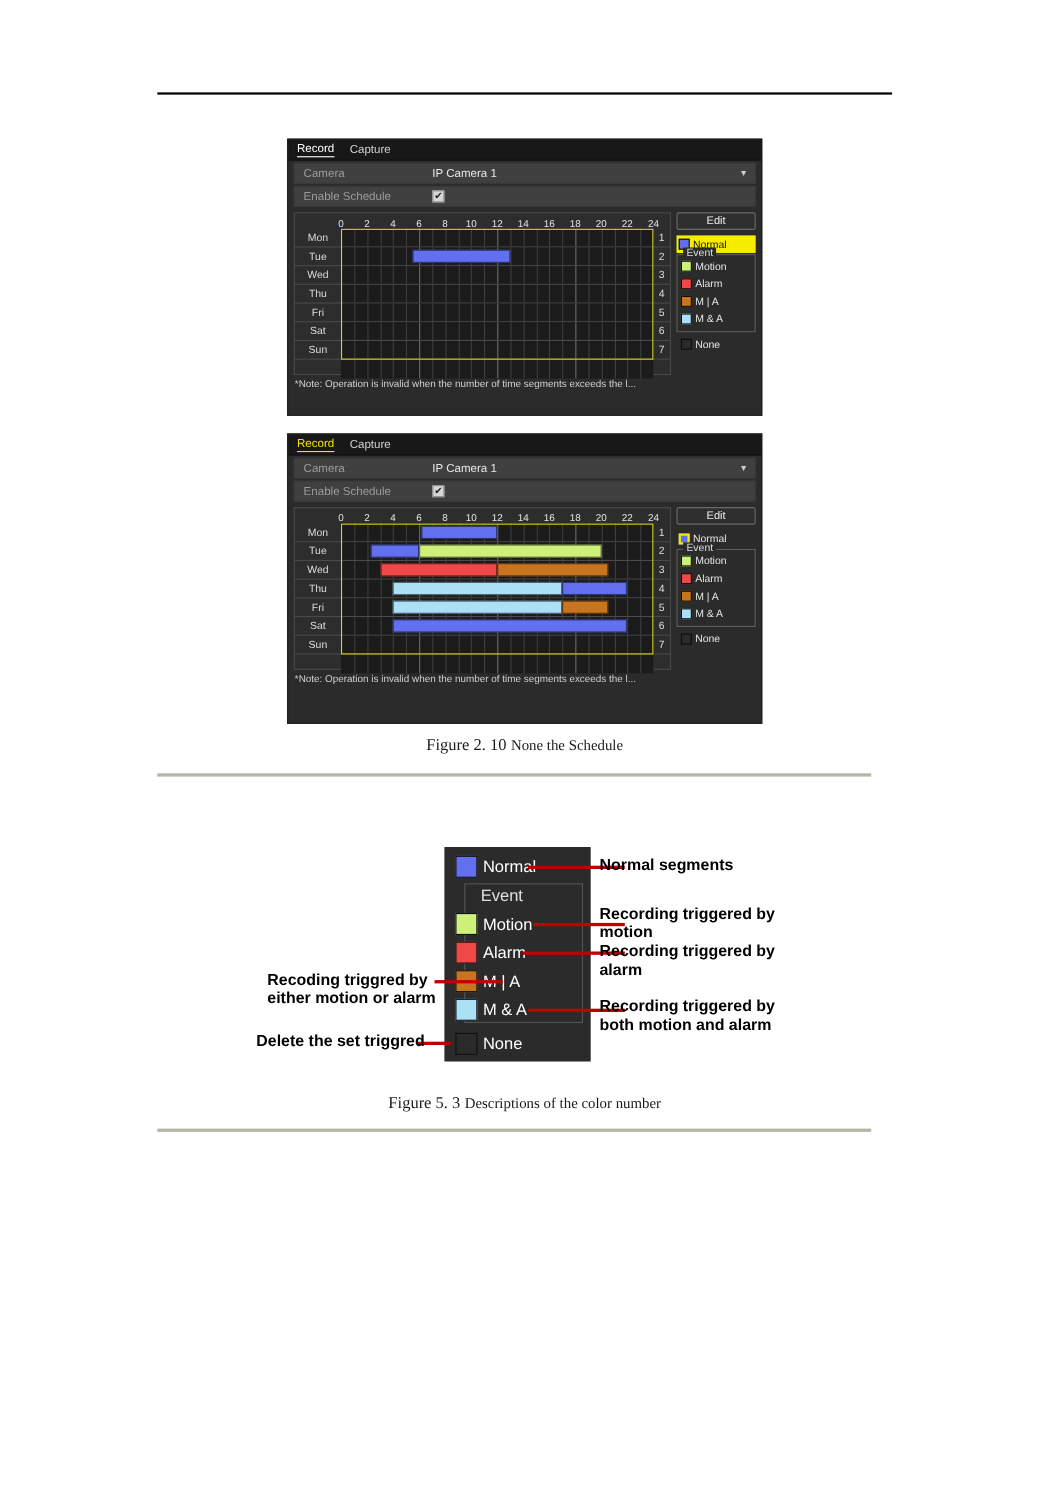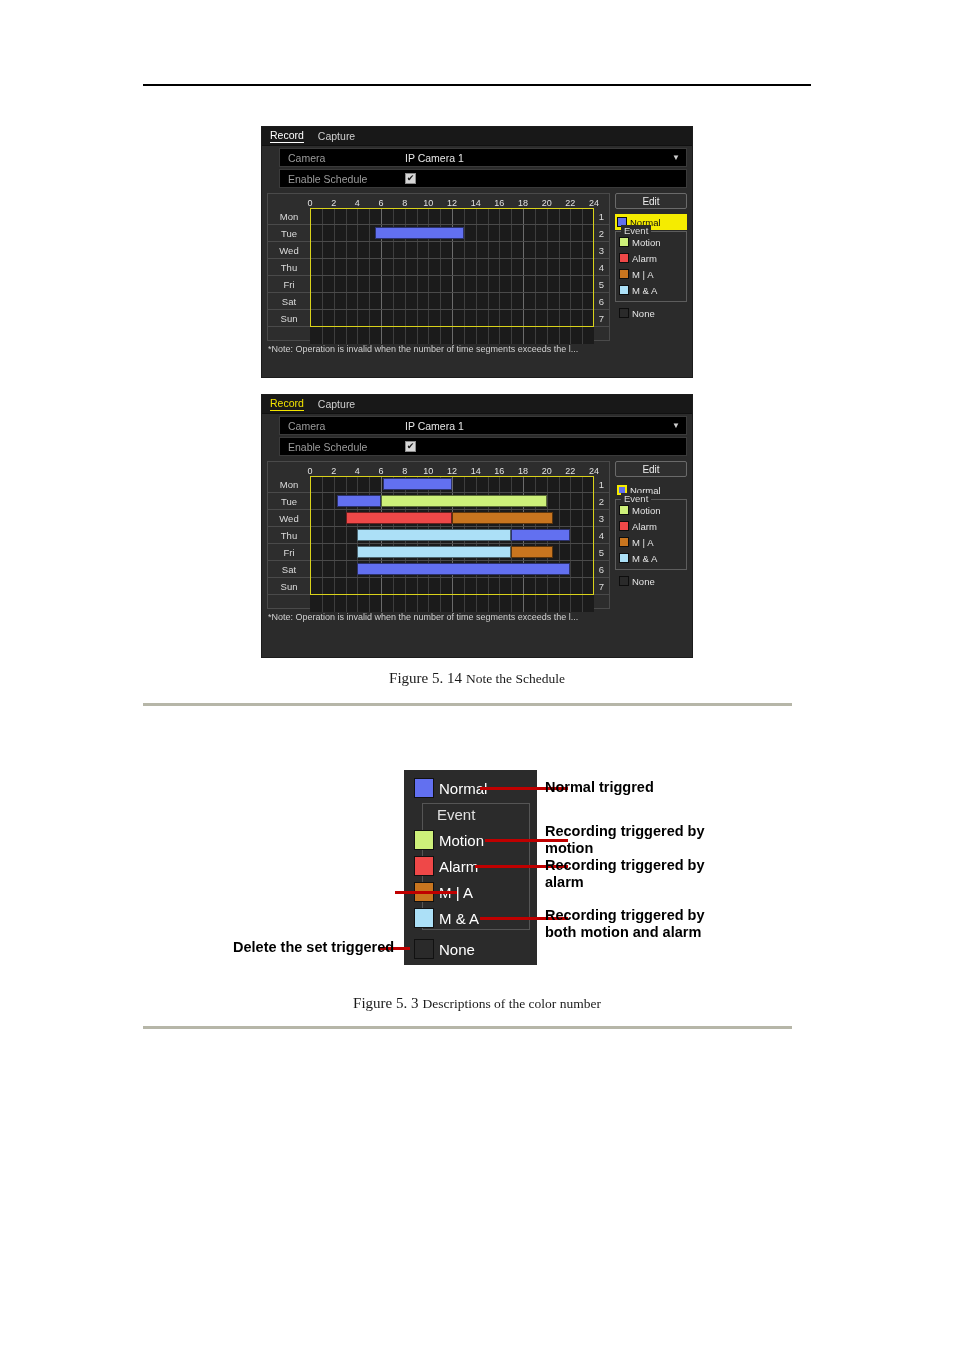--- a/index.html
+++ b/index.html
@@ -46,22 +46,22 @@
   }
   .tab{
     font-size:10.5px; line-height:12px; padding-bottom:1px;
     color:#cfcfcf; white-space:nowrap;
   }
   .tab.active-white{ color:#ffffff; border-bottom:1.5px solid #ffffff; }
   .tab.active-yellow{ color:#f2e400; border-bottom:1.5px solid #f2e400; }
 
   .formrow{
     display:flex; align-items:center;
-    height:19px; margin:2px 5px 0 17px;
-    background:#000000;
+    height:19px; margin:2px 5px 0 5px;
+    background:#404040;
     border:1px solid #3a3a3a;
   }
   .formlabel{
     width:125px; padding-left:8px;
     font-size:10.5px; color:#9c9c9c; white-space:nowrap;
   }
   .formvalue{
     flex:1; font-size:10.5px; color:#e6e6e6; white-space:nowrap;
     display:flex; align-items:center; justify-content:space-between;
     padding-right:6px;
@@ -842,22 +842,22 @@
           <span class="sw nonesw" style="background: rgb(42, 42, 42);"></span>
           <span class="legtext">None</span>
         </div>
       </div>
   </div>
 
   <div class="note">*Note: Operation is invalid when the number of time segments exceeds the l...</div>
 </div>
 
 <div class="caption" style="top:669px;">
-  <span class="big">Figure 5. 14</span>
-  <span class="small">Note the Schedule</span>
+  <span class="big">Figure 2. 10</span>
+  <span class="small">None the Schedule</span>
 </div>
 <div class="hr-thick" style="left:143px; top:703px; width:649px;"></div>
 
 <div class="diagram">
   <div class="dpanel" id="dpanel">
     <div class="deventbox"></div>
     <div class="deventcap">Event</div>
   <div class="drow" style="position: absolute; left: 0px; right: 0px; top: 5px;">
         <span class="dsw" style="background: rgb(98, 112, 240);"></span>
         <span class="dtext">Normal</span>
@@ -884,38 +884,42 @@
       </div>
     </div>
 
   <div class="leader" style="left:480px; top:22px; width:88px;"></div>
   <div class="leader" style="left:485px; top:74px; width:83px;"></div>
   <div class="leader" style="left:475px; top:100px; width:93px;"></div>
   <div class="leader" style="left:395px; top:126px; width:62px;"></div>
   <div class="leader" style="left:480px; top:152px; width:88px;"></div>
   <div class="leader" style="left:380px; top:182px; width:30px;"></div>
 
-  <div class="callout" style="left:545px; top:14px;">Normal triggred</div>
+  <div class="callout" style="left:545px; top:14px;">Normal segments</div>
 
   <div class="callout" style="left:545px; top:58px;">
     <span>Recording triggered by</span><br>
     <span>motion</span>
   </div>
 
   <div class="callout" style="left:545px; top:92px;">
     <span>Recording triggered by</span><br>
     <span>alarm</span>
   </div>
 
   <div class="callout" style="left:545px; top:142px;">
     <span>Recording triggered by</span><br>
     <span>both motion and alarm</span>
   </div>
 
-
-  <div class="callout" style="left:233px; top:174px;">Delete the set triggered</div>
+  <div class="callout" style="left:243px; top:118px; text-align:left;">
+    <span>Recoding triggred by</span><br>
+    <span>either motion or alarm</span>
+  </div>
+
+  <div class="callout" style="left:233px; top:174px;">Delete the set triggred</div>
 </div>
 
 <div class="caption" style="top:994px;">
   <span class="big">Figure 5. 3</span>
   <span class="small">Descriptions of the color number</span>
 </div>
 <div class="hr-thick" style="left:143px; top:1026px; width:649px;"></div>
 
 </body></html>

